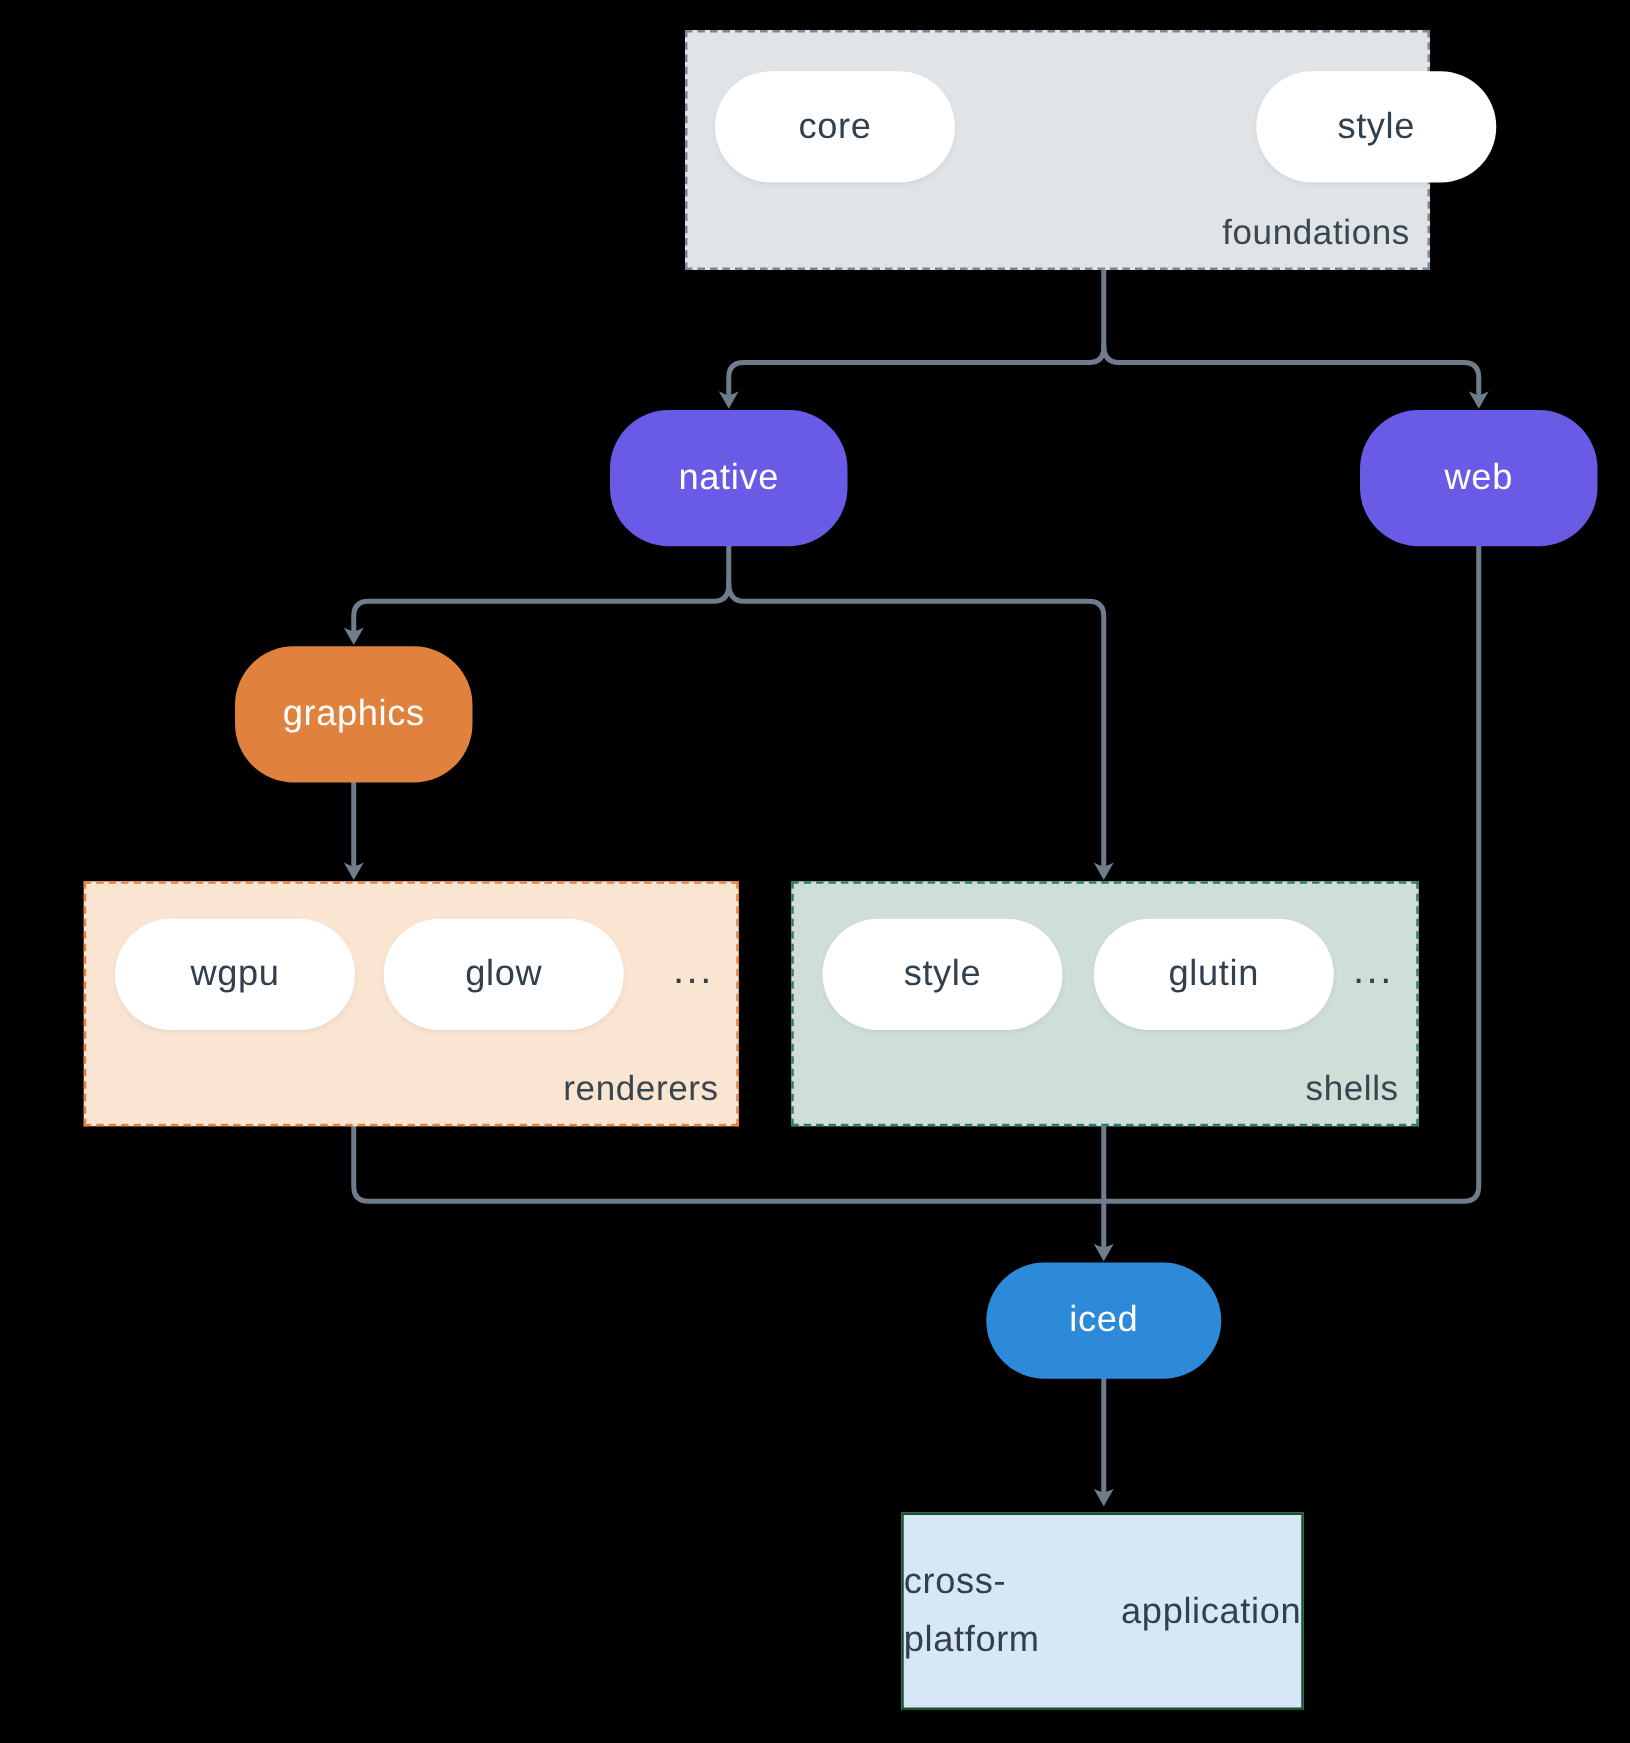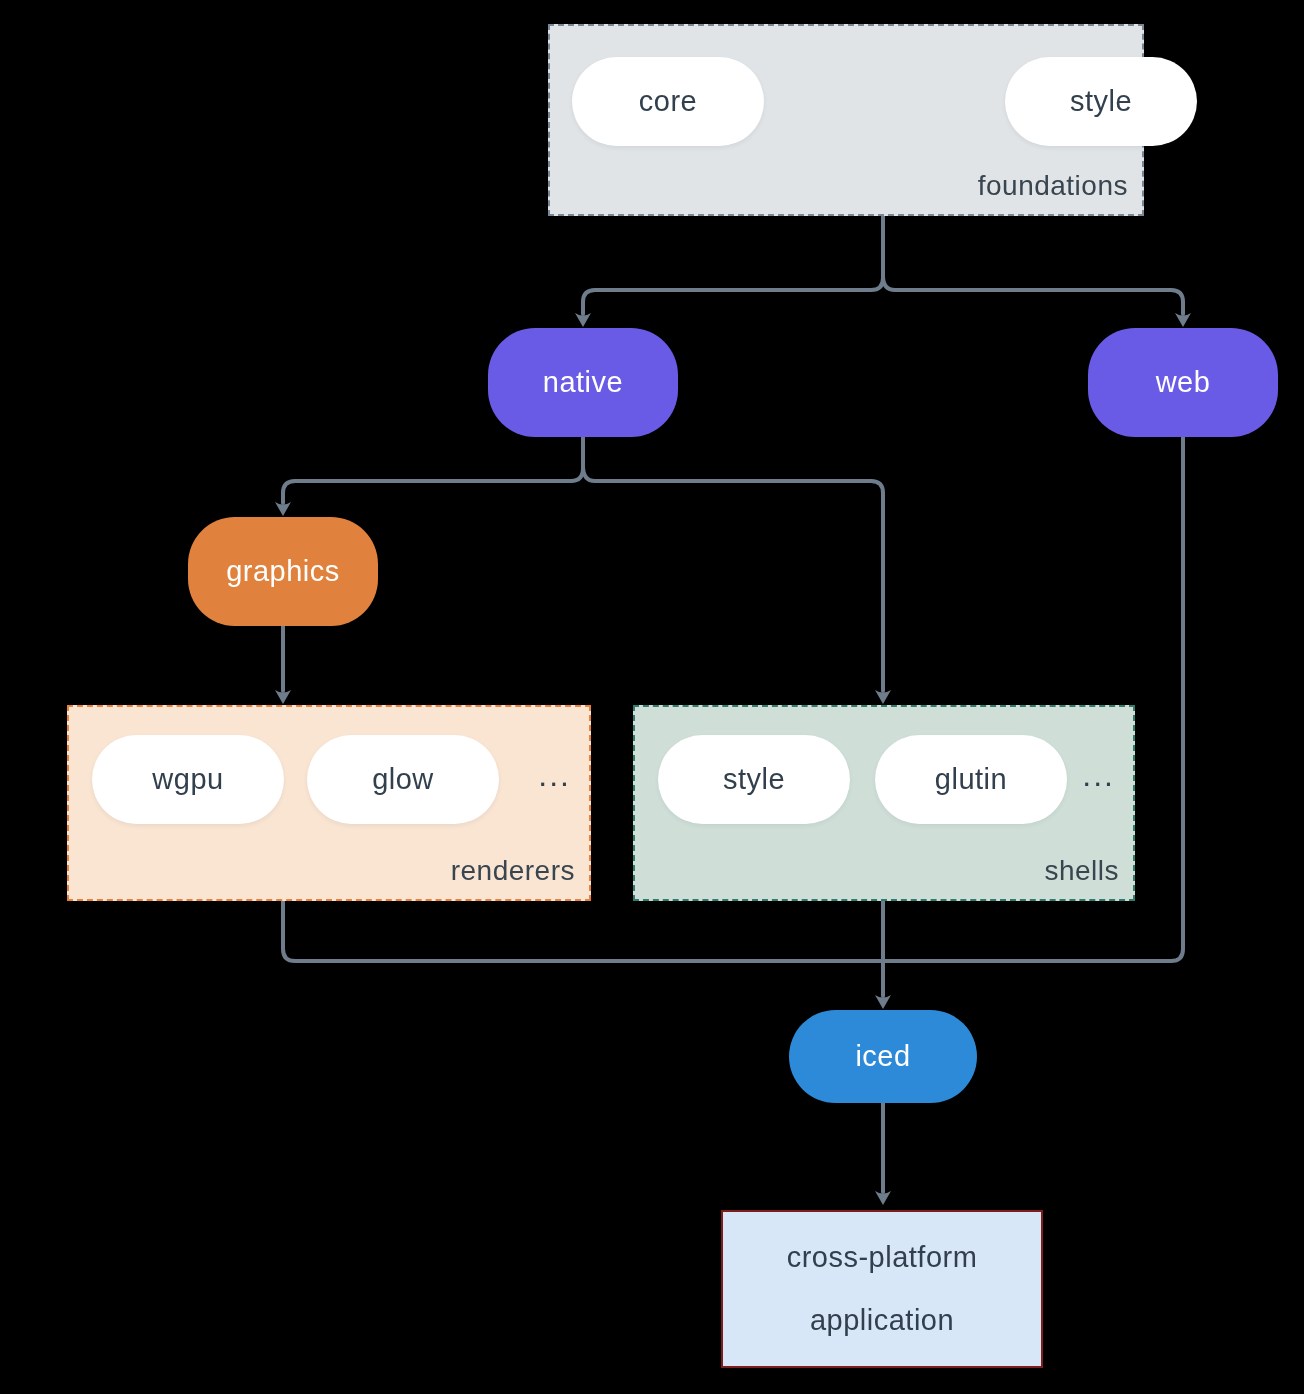--- a/index.html
+++ b/index.html
@@ -98,23 +98,23 @@
   .n-native   { left: 488px;  top: 328px;  background: #6a5be6; }
   .n-web      { left: 1088px; top: 328px;  background: #6a5be6; }
   .n-graphics { left: 188px;  top: 517px;  background: #e0823d; }
   .n-iced     { left: 789px;  top: 1010px; background: #2d8ad8; width: 188px; height: 93px; }
   .app-box {
     position: absolute;
     left: 721px; top: 1210px;
     width: 322px; height: 158px;
     box-sizing: border-box;
     background: #d8e7f7;
-    border: 2px solid #7f1d1d;
+    border: 2px solid #14532d;
     display: flex;
-    flex-direction: column;
+    flex-direction: row;
     align-items: center;
     justify-content: center;
     color: #32404e;
     font-size: 29px;
     line-height: 47px;
     letter-spacing: 0.5px;
     gap: 16px;
   }
 </style>
 </head>

